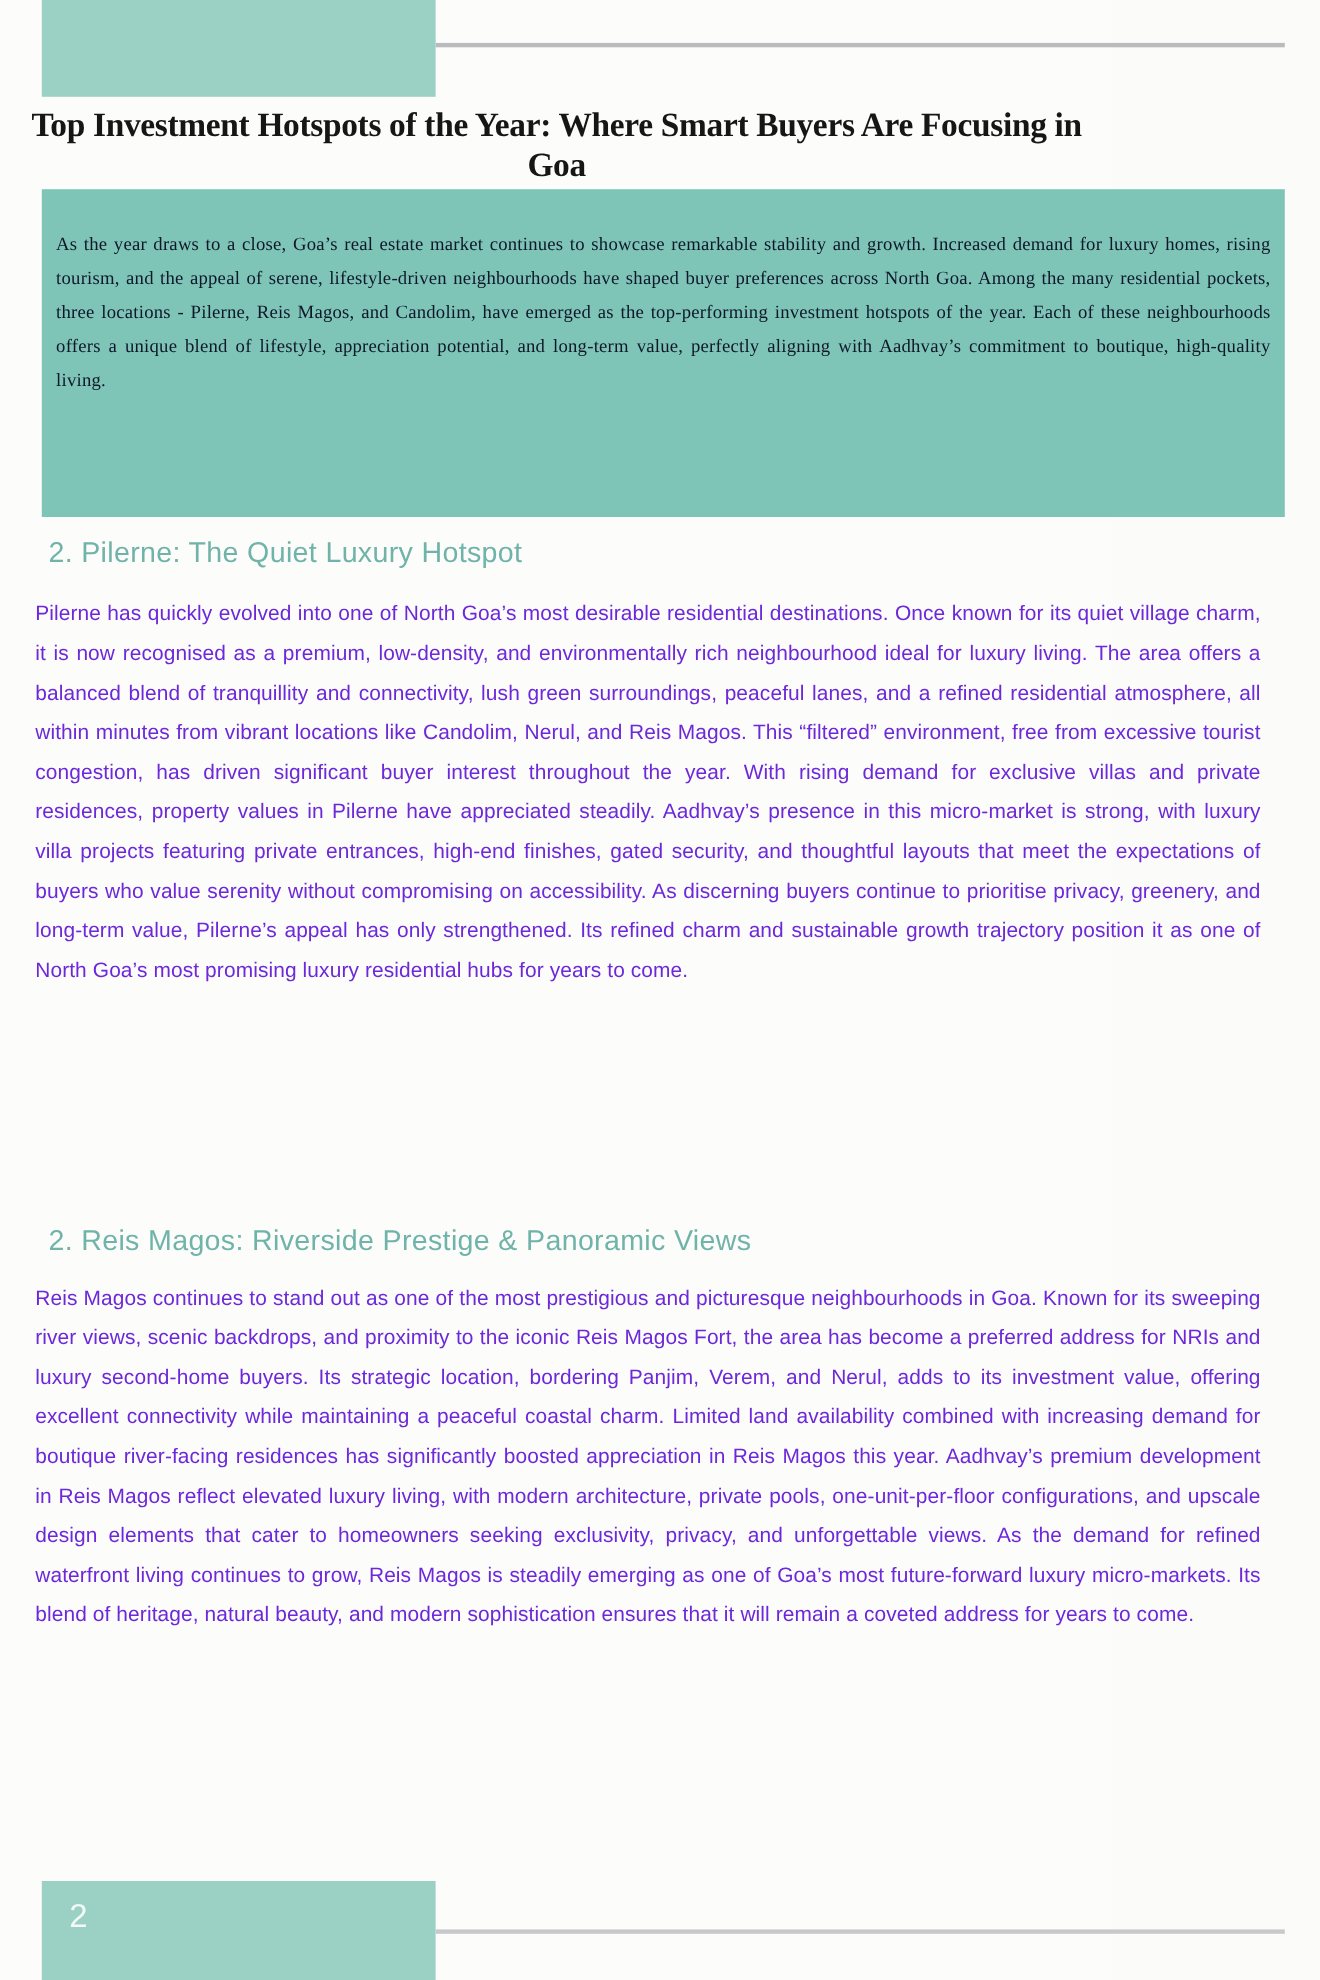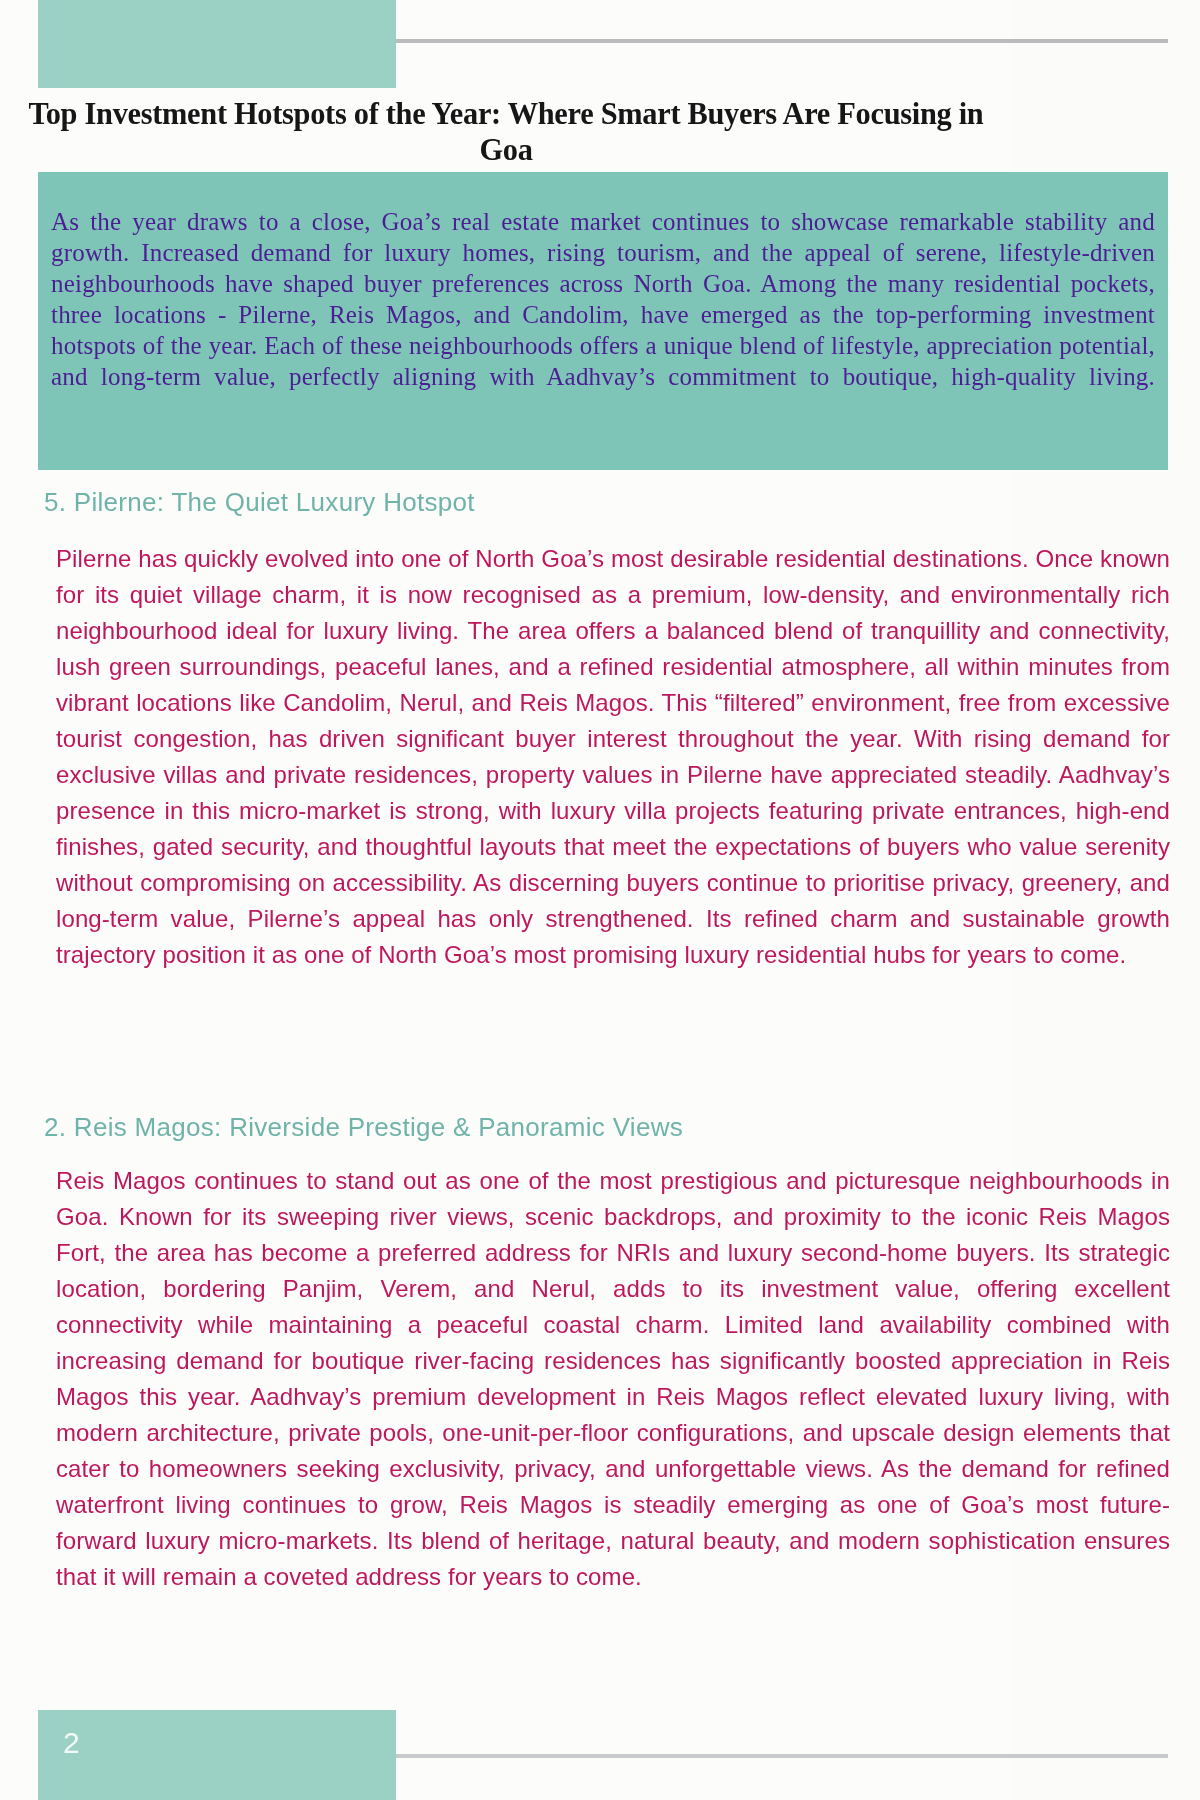--- a/index.html
+++ b/index.html
@@ -47,45 +47,45 @@
   .intro-box {
     position: absolute;
     left: 38px; top: 172px;
     width: 1130px; height: 298px;
     background: #7ec5b7;
     overflow: hidden;
     padding: 34px 13px 30px 13px;
   }
   .intro-text {
     font-family: "Liberation Serif", serif;
-    font-size: 25px;
+    font-size: 17px;
     line-height: 31px;
-    color: #4c1d95;
+    color: #0f172a;
     text-align: justify;
     text-align-last: justify;
     letter-spacing: 0.2px;
   }
   
   .section-heading {
     position: absolute;
     left: 44px;
     font-size: 26px;
     font-weight: 400;
     color: #6fb3a9;
     letter-spacing: 0.3px;
   }
   .heading-1 { top: 487px; }
   .heading-2 { top: 1112px; }
   .section-body {
     position: absolute;
-    left: 56px;
+    left: 32px;
     width: 1114px;
-    font-size: 24px;
+    font-size: 19px;
     line-height: 36px;
-    color: #be185d;
+    color: #6d28d9;
     text-align: justify;
     letter-spacing: 0.1px;
   }
   .body-1 { top: 541px; height: 536px; overflow: hidden; }
   .body-2 { top: 1163px; height: 545px; overflow: hidden; }
   
   .accent-block-bottom {
     position: absolute;
     left: 38px; top: 1710px;
     width: 358px; height: 90px;
@@ -111,21 +111,21 @@
 
   <div class="accent-block-top"></div>
   <div class="header-divider"></div>
 
   <h1 class="page-title">Top Investment Hotspots of the Year: Where Smart Buyers Are Focusing in Goa</h1>
 
   <div class="intro-box">
     <p class="intro-text">As the year draws to a close, Goa’s real estate market continues to showcase remarkable stability and growth. Increased demand for luxury homes, rising tourism, and the appeal of serene, lifestyle-driven neighbourhoods have shaped buyer preferences across North Goa. Among the many residential pockets, three locations - Pilerne, Reis Magos, and Candolim, have emerged as the top-performing investment hotspots of the year. Each of these neighbourhoods offers a unique blend of lifestyle, appreciation potential, and long-term value, perfectly aligning with Aadhvay’s commitment to boutique, high-quality living.</p>
   </div>
 
-  <h2 class="section-heading heading-1">5. Pilerne: The Quiet Luxury Hotspot</h2>
+  <h2 class="section-heading heading-1">2. Pilerne: The Quiet Luxury Hotspot</h2>
   <p class="section-body body-1">Pilerne has quickly evolved into one of North Goa’s most desirable residential destinations. Once known for its quiet village charm, it is now recognised as a premium, low-density, and environmentally rich neighbourhood ideal for luxury living. The area offers a balanced blend of tranquillity and connectivity, lush green surroundings, peaceful lanes, and a refined residential atmosphere, all within minutes from vibrant locations like Candolim, Nerul, and Reis Magos. This “filtered” environment, free from excessive tourist congestion, has driven significant buyer interest throughout the year. With rising demand for exclusive villas and private residences, property values in Pilerne have appreciated steadily. Aadhvay’s presence in this micro-market is strong, with luxury villa projects featuring private entrances, high-end finishes, gated security, and thoughtful layouts that meet the expectations of buyers who value serenity without compromising on accessibility. As discerning buyers continue to prioritise privacy, greenery, and long-term value, Pilerne’s appeal has only strengthened. Its refined charm and sustainable growth trajectory position it as one of North Goa’s most promising luxury residential hubs for years to come.</p>
 
   <h2 class="section-heading heading-2">2. Reis Magos: Riverside Prestige &amp; Panoramic Views</h2>
   <p class="section-body body-2">Reis Magos continues to stand out as one of the most prestigious and picturesque neighbourhoods in Goa. Known for its sweeping river views, scenic backdrops, and proximity to the iconic Reis Magos Fort, the area has become a preferred address for NRIs and luxury second-home buyers. Its strategic location, bordering Panjim, Verem, and Nerul, adds to its investment value, offering excellent connectivity while maintaining a peaceful coastal charm. Limited land availability combined with increasing demand for boutique river-facing residences has significantly boosted appreciation in Reis Magos this year. Aadhvay’s premium development in Reis Magos reflect elevated luxury living, with modern architecture, private pools, one-unit-per-floor configurations, and upscale design elements that cater to homeowners seeking exclusivity, privacy, and unforgettable views. As the demand for refined waterfront living continues to grow, Reis Magos is steadily emerging as one of Goa’s most future-forward luxury micro-markets. Its blend of heritage, natural beauty, and modern sophistication ensures that it will remain a coveted address for years to come.</p>
 
   <div class="accent-block-bottom">
     <div class="page-number">2</div>
   </div>
   <div class="footer-divider"></div>
 

